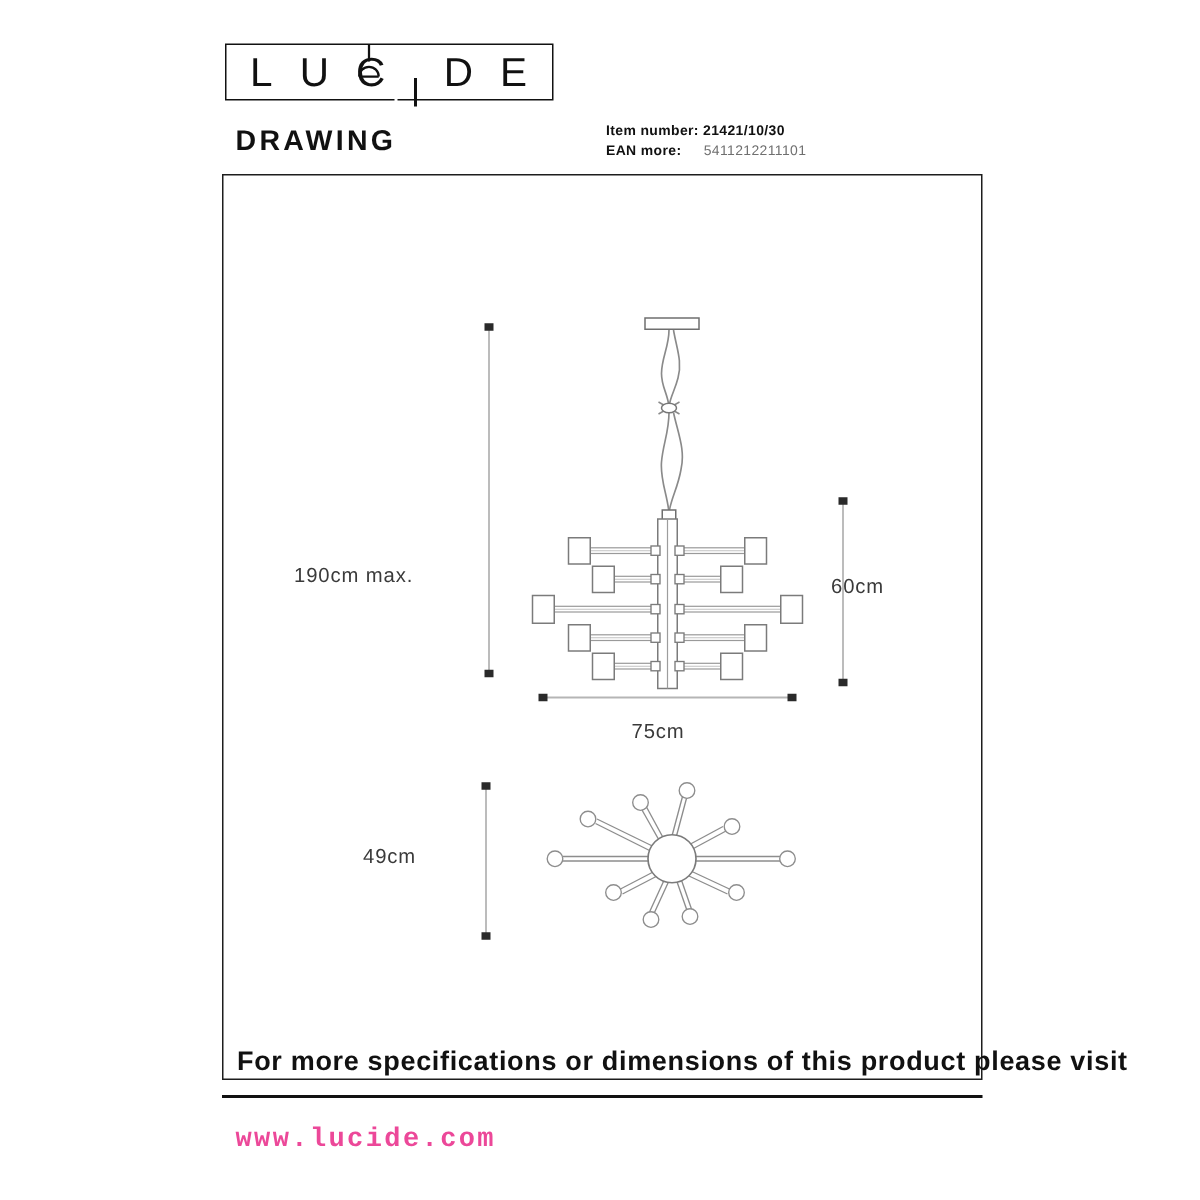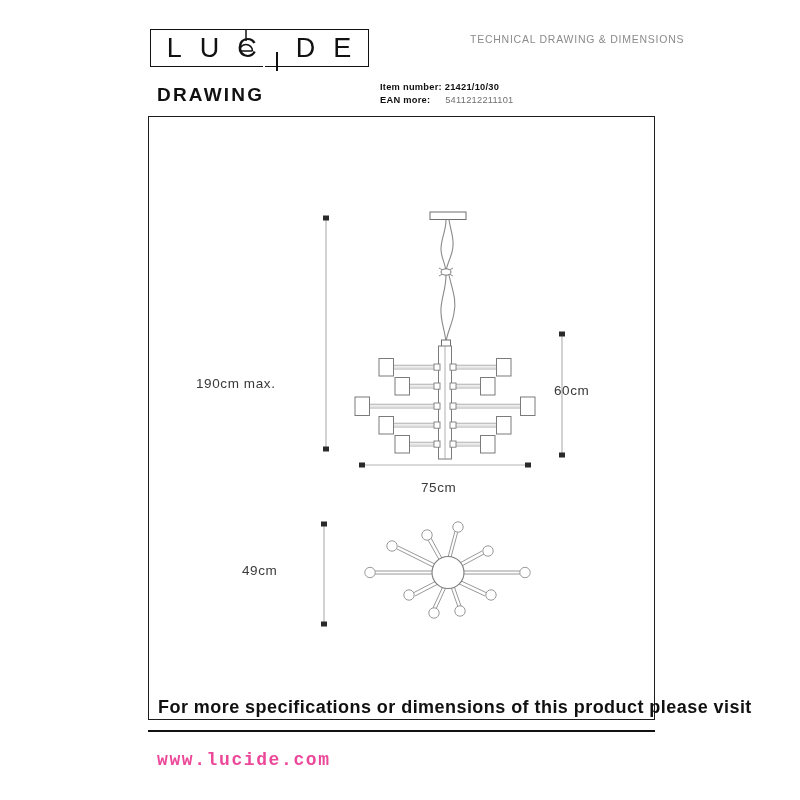--- a/index.html
+++ b/index.html
@@ -92,21 +92,21 @@
     left: 157px;
     top: 84px;
     font-size: 19px;
     font-weight: bold;
     letter-spacing: 2.2px;
     color: #111;
   }
 
   .meta {
     position: absolute;
-    left: 380px;
+    left: 404px;
     top: 81px;
     font-size: 9.3px;
     line-height: 12.5px;
     color: #111;
     letter-spacing: 0.25px;
   }
   .meta .lbl { font-weight: bold; }
   .meta .ean-val { color: #6f6f6f; margin-left: 12px; }
 
   
@@ -188,21 +188,20 @@
       <span>E</span>
     </div>
     <div class="logo-divider"></div>
     <svg class="logo-lamp" viewBox="0 0 26 24">
       <line x1="13" y1="0" x2="13" y2="11" stroke="#111" stroke-width="1.5"></line>
       <path d="M 6.5 21 A 6.5 6.5 0 0 1 19.5 21" fill="none" stroke="#111" stroke-width="1.5"></path>
       <line x1="6.5" y1="21" x2="19.5" y2="21" stroke="#111" stroke-width="1.5"></line>
     </svg>
   </div>
 
-  <div class="header-subtitle">TECHNICAL DRAWING &amp; DIMENSIONS</div>
 
   <div class="product-name">DRAWING</div>
 
   <div class="meta">
     <div>
       <span class="lbl">Item number:</span>
       <span class="lbl">21421/10/30</span>
     </div>
     <div>
       <span class="lbl">EAN more:</span>

